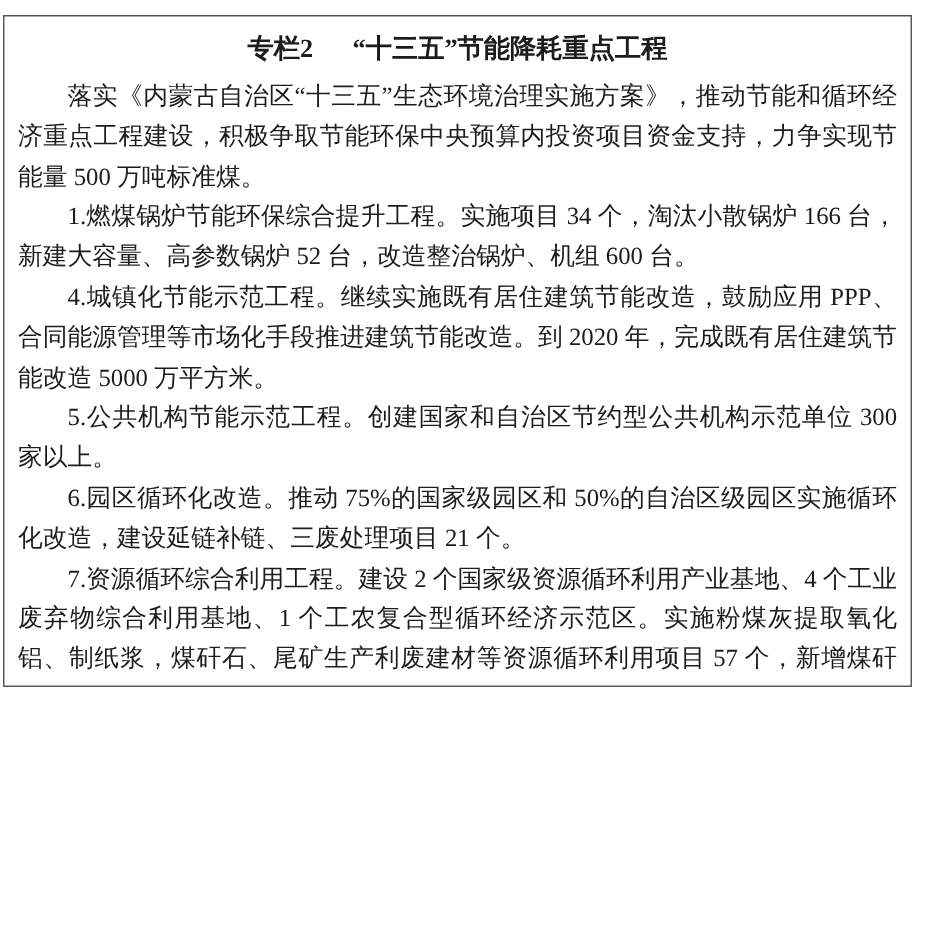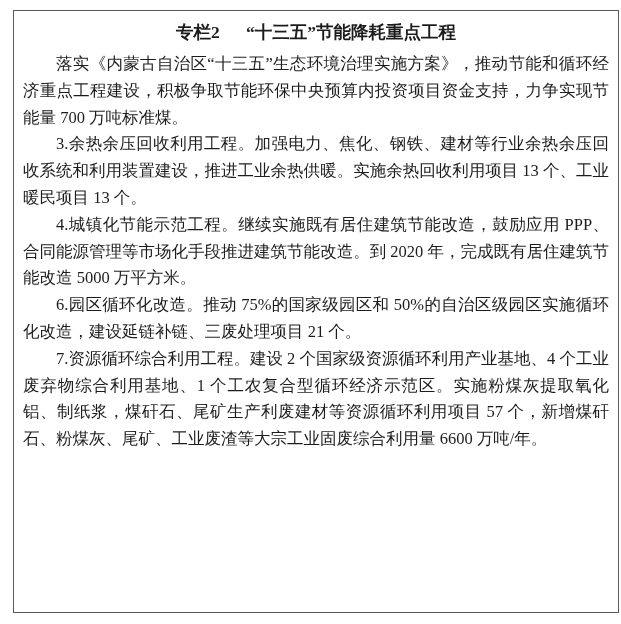--- a/index.html
+++ b/index.html
@@ -12,24 +12,24 @@
   }
   .page {
     position: relative;
     width: 621px;
     height: 624px;
     background: #ffffff;
     overflow: hidden;
   }
   .panel {
     position: absolute;
-    left: 13px;
+    left: 2px;
     top: 10px;
     width: 606px;
-    height: 603px;
+    height: 448px;
     box-sizing: border-box;
     border: 1px solid #595959;
     padding: 7px 9px 0 9px;
     color: #1c1c1c;
     overflow: hidden;
   }
   .title {
     text-align: center;
     font-weight: bold;
     font-size: 17.5px;
@@ -50,19 +50,20 @@
   }
 </style>
 </head>
 <body>
 
 <div class="page">
   <div class="panel">
     <div class="title">
       <span class="title-prefix">专栏2</span><span class="title-main">“十三五”节能降耗重点工程</span>
     </div>
-    <p>落实《内蒙古自治区“十三五”生态环境治理实施方案》，推动节能和循环经济重点工程建设，积极争取节能环保中央预算内投资项目资金支持，力争实现节能量 700 万吨标准煤。</p>
-    <p>3.余热余压回收利用工程。加强电力、焦化、钢铁、建材等行业余热余压回收系统和利用装置建设，推进工业余热供暖。实施余热回收利用项目 13 个、工业暖民项目 13 个。</p>
+    <p>落实《内蒙古自治区“十三五”生态环境治理实施方案》，推动节能和循环经济重点工程建设，积极争取节能环保中央预算内投资项目资金支持，力争实现节能量 500 万吨标准煤。</p>
+    <p>1.燃煤锅炉节能环保综合提升工程。实施项目 34 个，淘汰小散锅炉 166 台，新建大容量、高参数锅炉 52 台，改造整治锅炉、机组 600 台。</p>
     <p>4.城镇化节能示范工程。继续实施既有居住建筑节能改造，鼓励应用 PPP、合同能源管理等市场化手段推进建筑节能改造。到 2020 年，完成既有居住建筑节能改造 5000 万平方米。</p>
+    <p>5.公共机构节能示范工程。创建国家和自治区节约型公共机构示范单位 300 家以上。</p>
     <p>6.园区循环化改造。推动 75%的国家级园区和 50%的自治区级园区实施循环化改造，建设延链补链、三废处理项目 21 个。</p>
     <p>7.资源循环综合利用工程。建设 2 个国家级资源循环利用产业基地、4 个工业废弃物综合利用基地、1 个工农复合型循环经济示范区。实施粉煤灰提取氧化铝、制纸浆，煤矸石、尾矿生产利废建材等资源循环利用项目 57 个，新增煤矸石、粉煤灰、尾矿、工业废渣等大宗工业固废综合利用量 6600 万吨/年。</p>
   </div>
 </div>
 
 </body></html>

